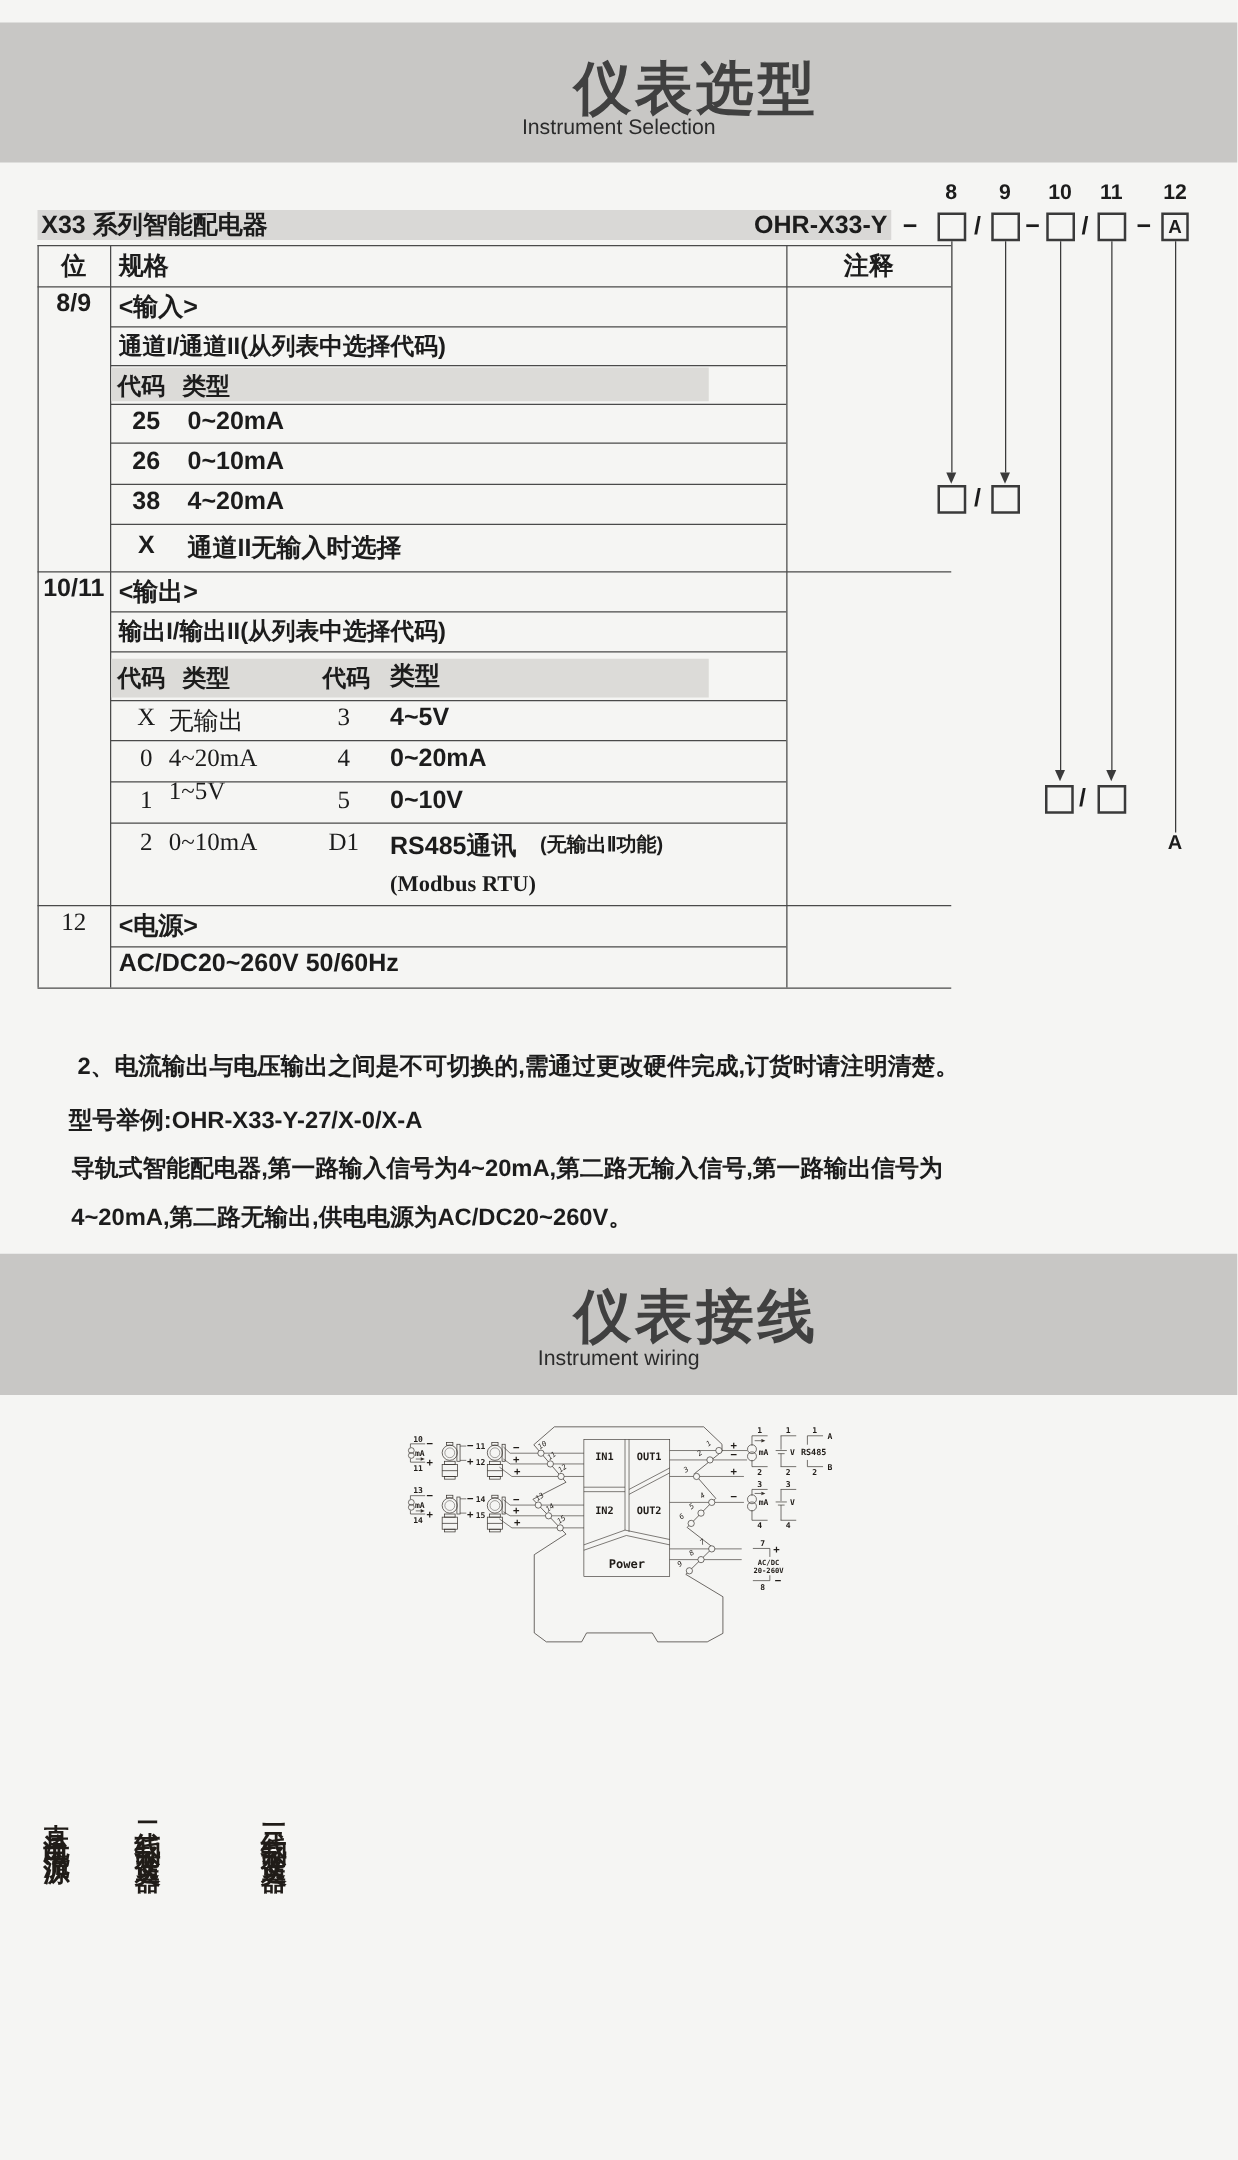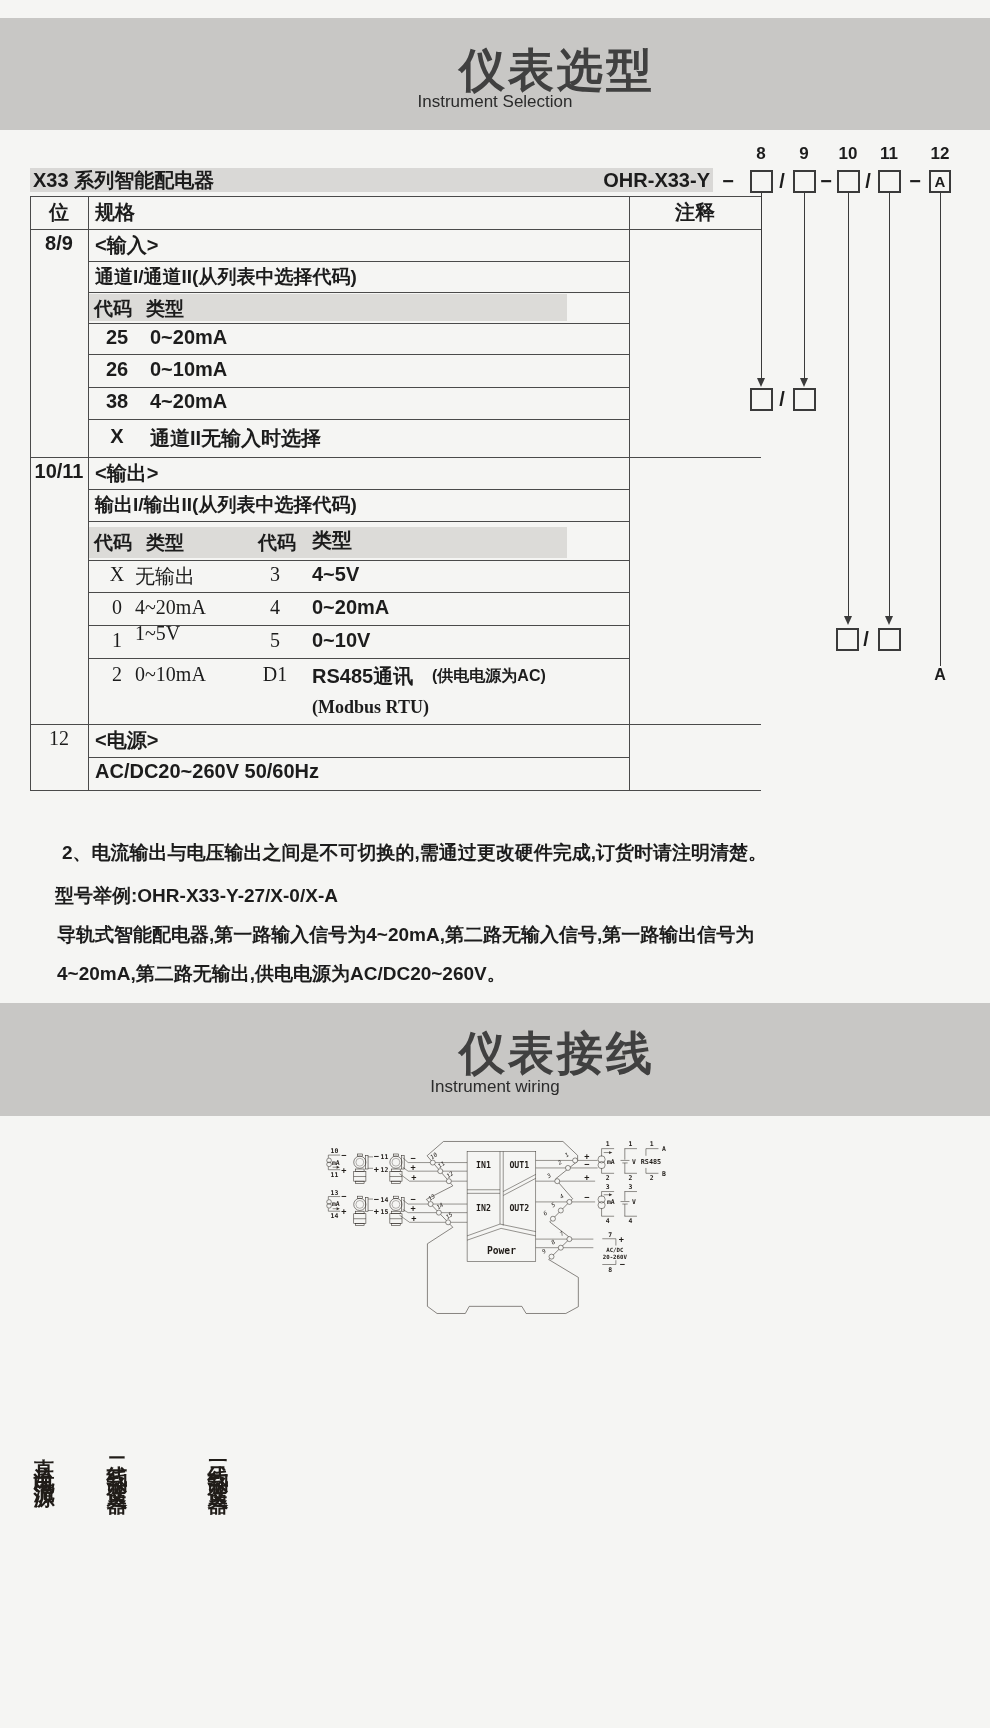--- a/index.html
+++ b/index.html
@@ -141,21 +141,21 @@
 
   <div class="t ctr serif" style="left:100px;top:629px;width:34px;">1</div>
   <div class="t serif" style="left:135px;top:622px;">1~5V</div>
   <div class="t ctr serif" style="left:255px;top:629px;width:40px;">5</div>
   <div class="t" style="left:312px;top:629px;">0~10V</div>
 
   <div class="t ctr serif" style="left:100px;top:663px;width:34px;">2</div>
   <div class="t serif" style="left:135px;top:663px;">0~10mA</div>
   <div class="t ctr serif" style="left:253px;top:663px;width:44px;">D1</div>
   <div class="t" style="left:312px;top:663px;">RS485通讯</div>
-  <div class="t" style="left:432px;top:666px;font-size:16px;">(供电电源为AC)</div>
+  <div class="t" style="left:432px;top:666px;font-size:16px;">(无输出Ⅱ功能)</div>
   <div class="t" style="left:312px;top:697px;font-size:18px;font-family:Liberation Serif, serif;">(Modbus RTU)</div>
 
   <div class="t ctr serif" style="left:40px;top:727px;width:38px;">12</div>
   <div class="t" style="left:95px;top:727px;">&lt;电源&gt;</div>
   <div class="t" style="left:95px;top:760px;">AC/DC20~260V 50/60Hz</div>
 
   <div class="note" style="left:62px;top:840px;">2、电流输出与电压输出之间是不可切换的,需通过更改硬件完成,订货时请注明清楚。</div>
   <div class="note" style="left:55px;top:883px;">型号举例:OHR-X33-Y-27/X-0/X-A</div>
   <div class="note" style="left:57px;top:922px;">导轨式智能配电器,第一路输入信号为4~20mA,第二路无输入信号,第一路输出信号为</div>
   <div class="note" style="left:57px;top:961px;">4~20mA,第二路无输出,供电电源为AC/DC20~260V。</div>

